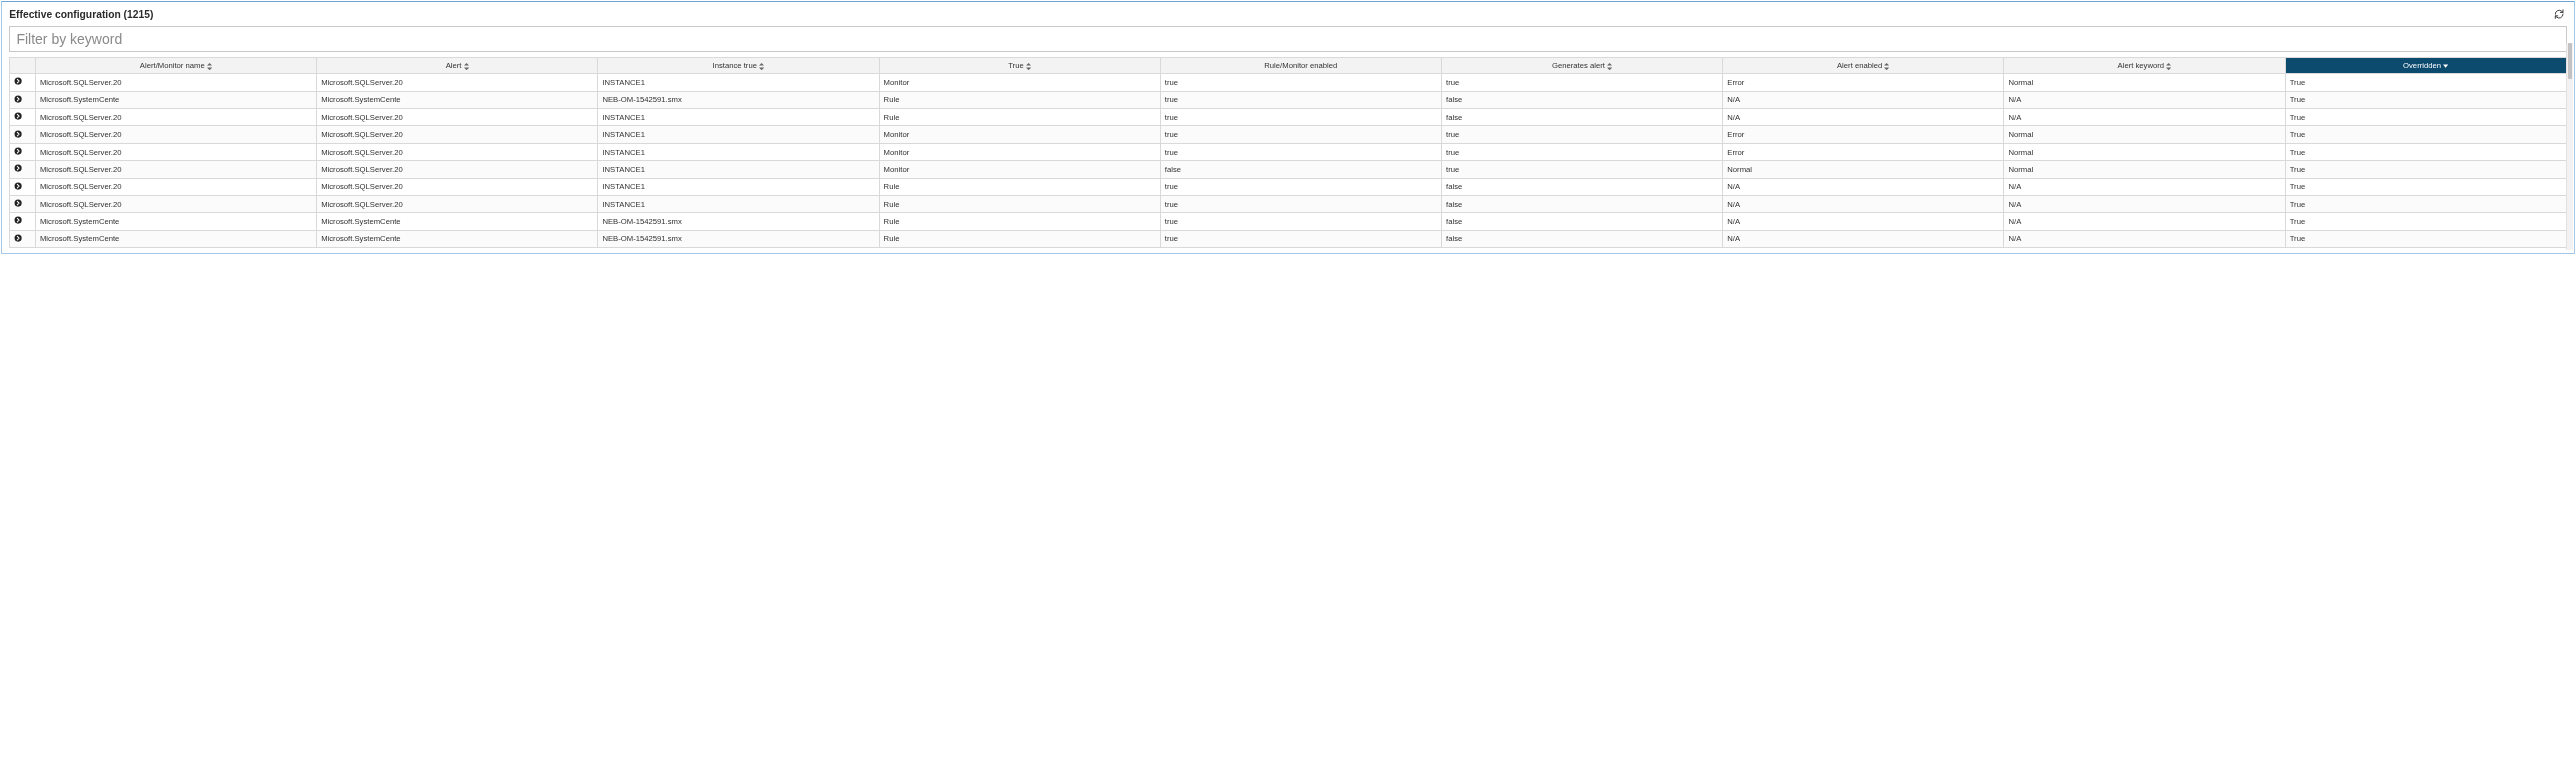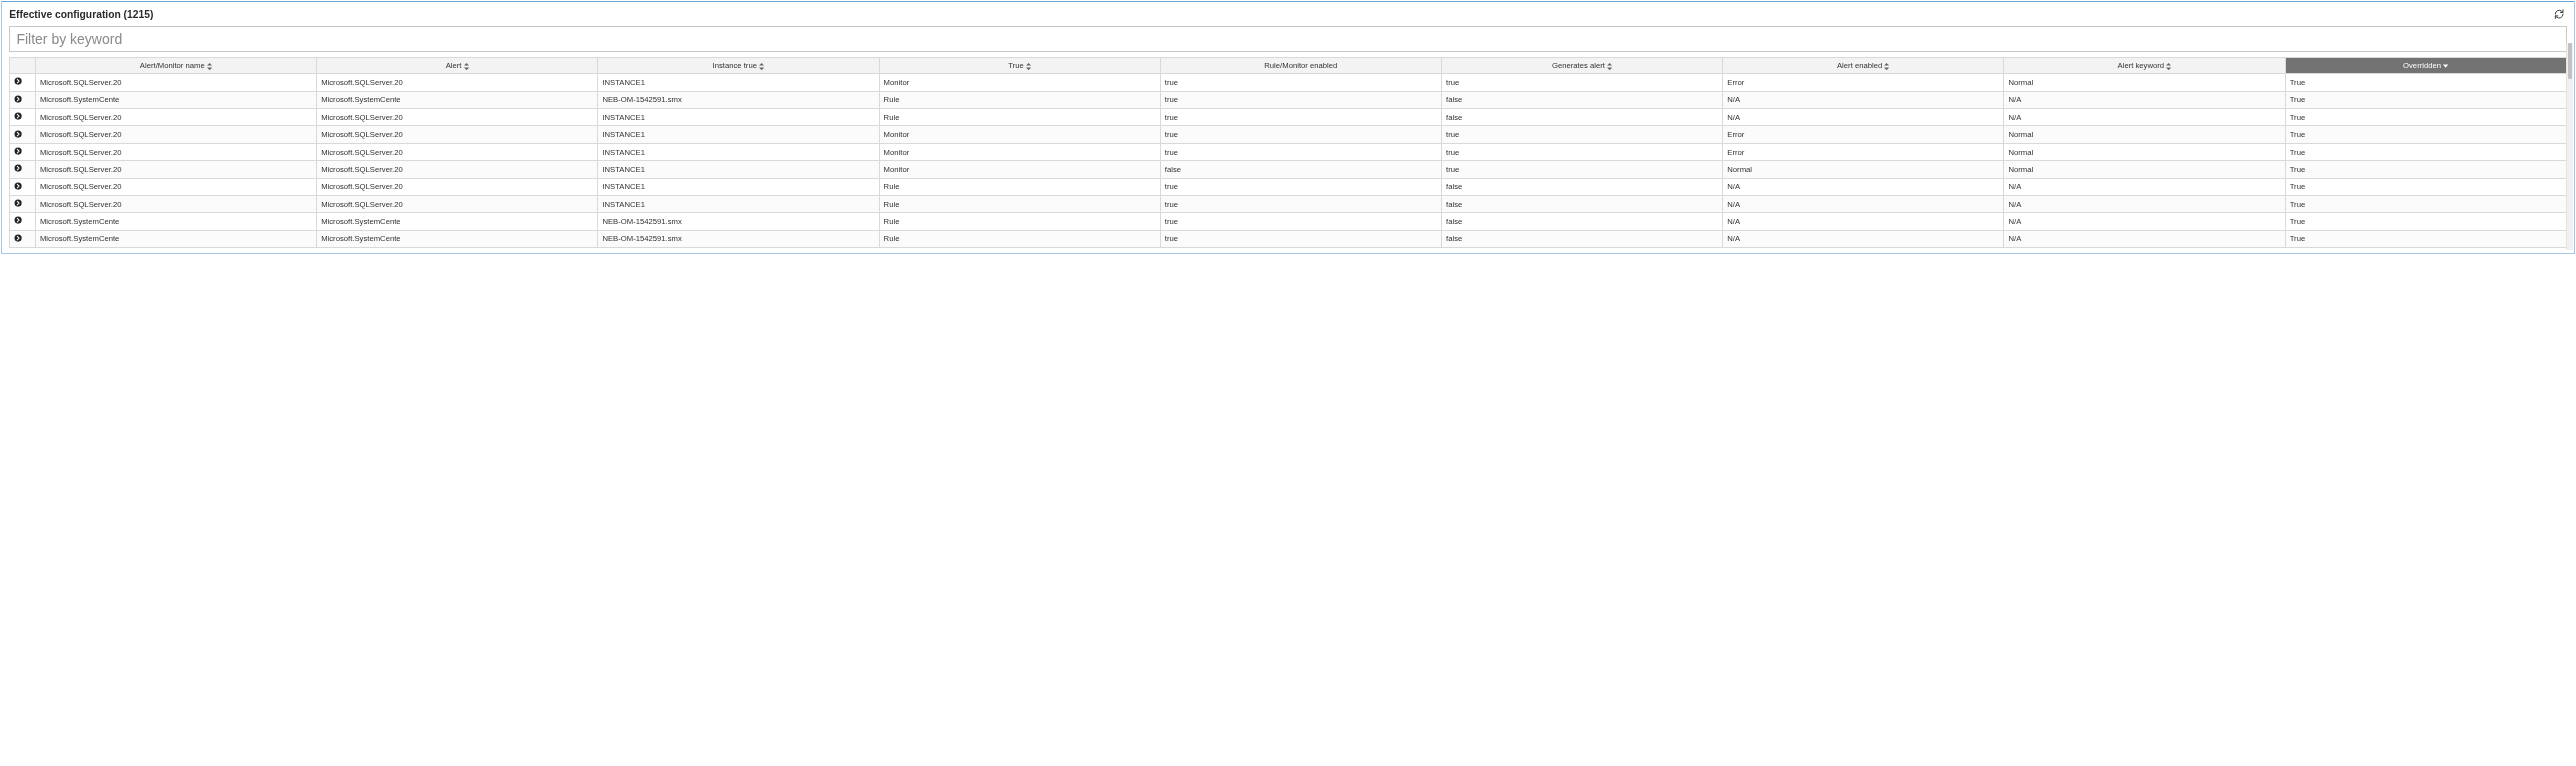--- a/index.html
+++ b/index.html
@@ -68,21 +68,21 @@
   }
   table.grid th {
     background: #f3f3f3;
     font-weight: 400;
     color: #333;
     text-align: center;
     position: relative;
     user-select: none;
   }
   table.grid th.sorted {
-    background: #737373;
+    background: #0c4a6e;
     color: #ffffff;
   }
   .sort-icons {
     display: inline-block;
     vertical-align: middle;
     margin-left: 2.1px;
     line-height: 0;
   }
   .sort-icons svg { display:block; }
   tbody tr:nth-child(even) td {

